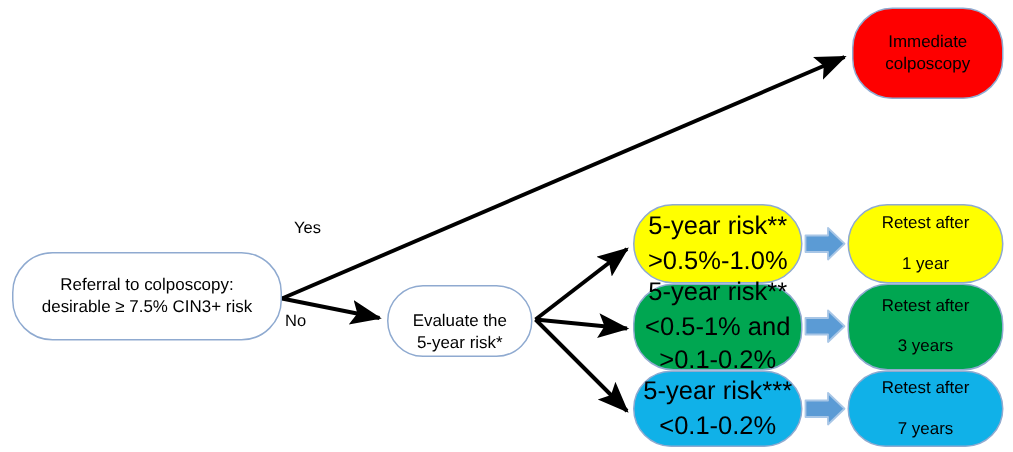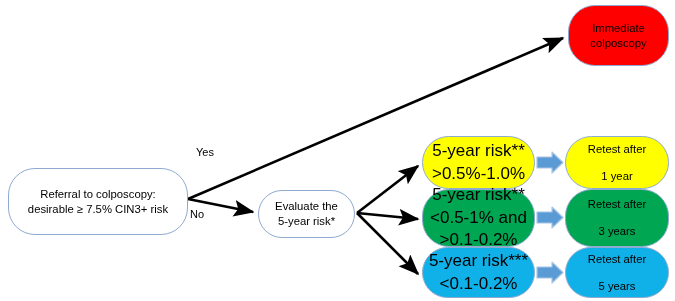--- a/index.html
+++ b/index.html
@@ -24,31 +24,32 @@
     justify-content: center;
     text-align: center;
     color: #000000;
     line-height: 1.32;
     border-radius: 27px;
   }
   .box .ln { display: block; white-space: nowrap; }
 
   
   #referral-box {
-    left: 8px;  top: 168px;  width: 180px; height: 67px;
+    left: 8px;  top: 168px;  width: 180px; height: 59px;
     border: 1.4px solid #8faad0;
     background: #ffffff;
     font-size: 11.3px;
   }
   
   #evaluate-box {
     left: 258px; top: 190px; width: 97px; height: 48px;
     border: 1.4px solid #8faad0;
     background: #ffffff;
     font-size: 11.3px;
+    justify-content: flex-end;
   }
   
   #immediate-box {
     left: 568px; top: 5px; width: 101px; height: 61px;
     border: 1.4px solid #8faad0;
     background: #fe0000;
     font-size: 11.3px;
   }
 
   
@@ -158,16 +159,16 @@
   <div class="box retest-box" id="retest-yellow">
     <span class="ln">Retest after</span>
     <span class="ln">1 year</span>
   </div>
   <div class="box retest-box" id="retest-green">
     <span class="ln">Retest after</span>
     <span class="ln">3 years</span>
   </div>
   <div class="box retest-box" id="retest-blue">
     <span class="ln">Retest after</span>
-    <span class="ln">5 years</span>
+    <span class="ln">7 years</span>
   </div>
 
 </div>
 
 </body></html>

